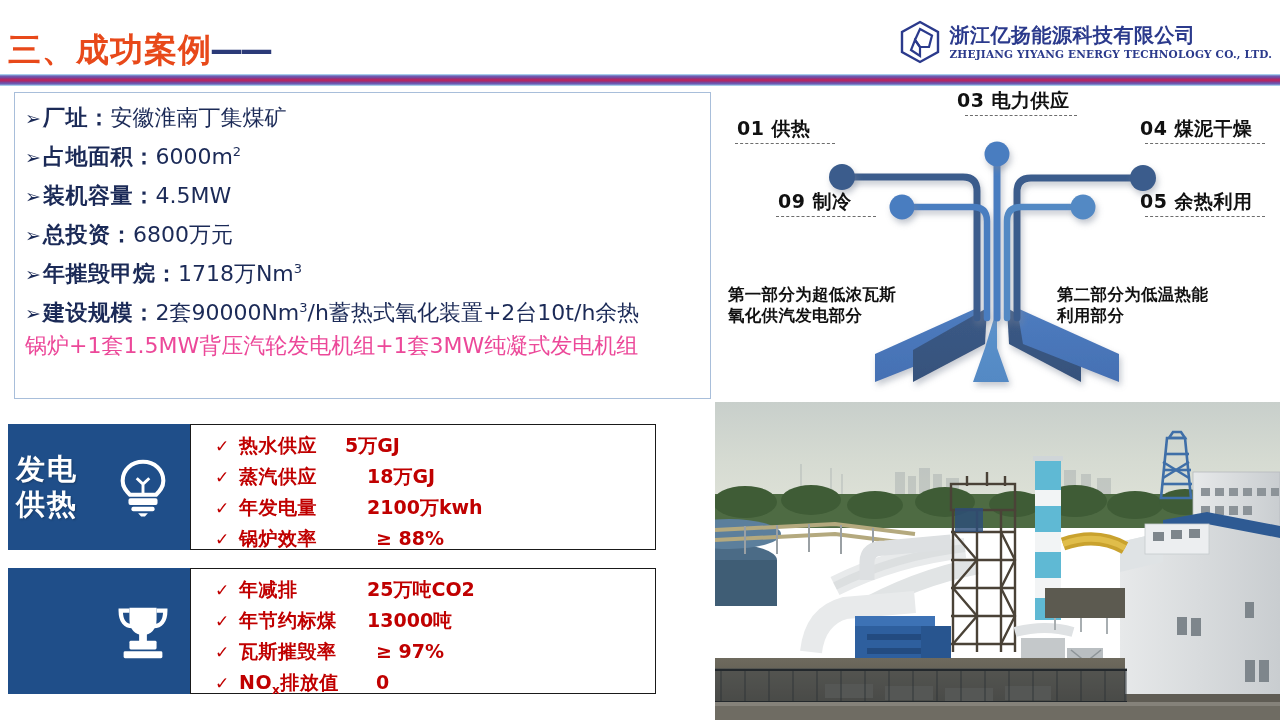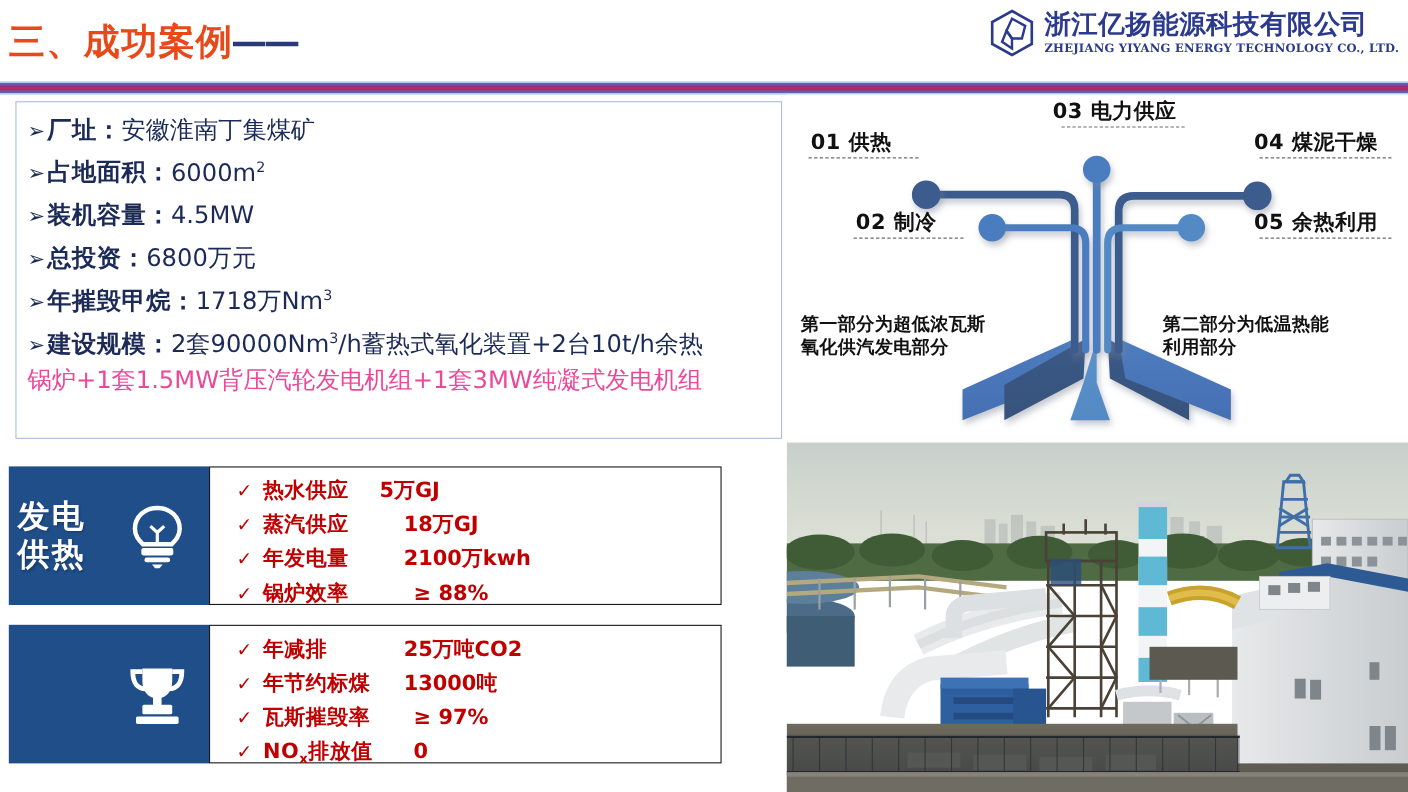--- a/index.html
+++ b/index.html
@@ -5,21 +5,21 @@
   * { box-sizing: border-box; margin: 0; padding: 0; }
   html, body {
     width: 1280px; height: 720px;
     background: #ffffff;
     font-family: "DejaVu Sans", "Liberation Sans", sans-serif;
     overflow: hidden;
   }
   #slide { position: relative; width: 1280px; height: 720px; background: #fff; }
 
   
-  #header { position: absolute; left: 0; top: 0; width: 1280px; height: 75px; }
+  #header { position: absolute; left: 0; top: 12px; width: 1280px; height: 75px; }
   #title-wrap {
     position: absolute; left: 8px; top: 16px;
     display: flex; align-items: baseline; white-space: nowrap;
   }
   #title-main {
     font-size: 33px; font-weight: bold; color: #E8491A;
     letter-spacing: 1px;
     font-family: "DejaVu Sans", "Liberation Sans", sans-serif;
   }
   #title-dash {
@@ -29,22 +29,23 @@
   #title-sub {
     font-size: 26px; font-weight: bold; color: #21307A;
     letter-spacing: 0px; margin-left: 0px;
   }
 
   
   #logo-wrap { position: absolute; right: 8px; top: 8px; display: flex; align-items: center; }
   #logo-mark { width: 42px; height: 44px; margin-right: 8px; flex: none; }
   #logo-text { display: flex; flex-direction: column; }
   #logo-cn {
-    font-size: 24px; font-weight: bold; color: #2B3A8C; letter-spacing: 0.5px;
+    font-size: 20px; font-weight: bold; color: #2B3A8C; letter-spacing: 0.5px;
     line-height: 1.05;
+    font-family: Liberation Serif, serif;
   }
   #logo-en {
     font-size: 10.5px; color: #2B3A8C; letter-spacing: 0.2px;
     font-family: "DejaVu Serif", "Liberation Serif", serif;
     font-weight: bold; margin-top: 2px;
   }
 
   
   #divider {
     position: absolute; left: 0; top: 74px; width: 1280px; height: 12px;
@@ -330,21 +331,21 @@
       </g>
     </svg>
 
     <div class="diag-label" style="left:22px; top:30px;">
       <span class="num">01</span>
       <span>供热</span>
     </div>
     <div class="diag-underline" style="left:20px; top:57px; width:100px;"></div>
 
     <div class="diag-label" style="left:63px; top:103px;">
-      <span class="num">02</span>
+      <span class="num">09</span>
       <span>制冷</span>
     </div>
     <div class="diag-underline" style="left:61px; top:130px; width:100px;"></div>
 
     <div class="diag-label" style="left:242px; top:2px;">
       <span class="num">03</span>
       <span>电力供应</span>
     </div>
     <div class="diag-underline" style="left:250px; top:29px; width:112px;"></div>
 

